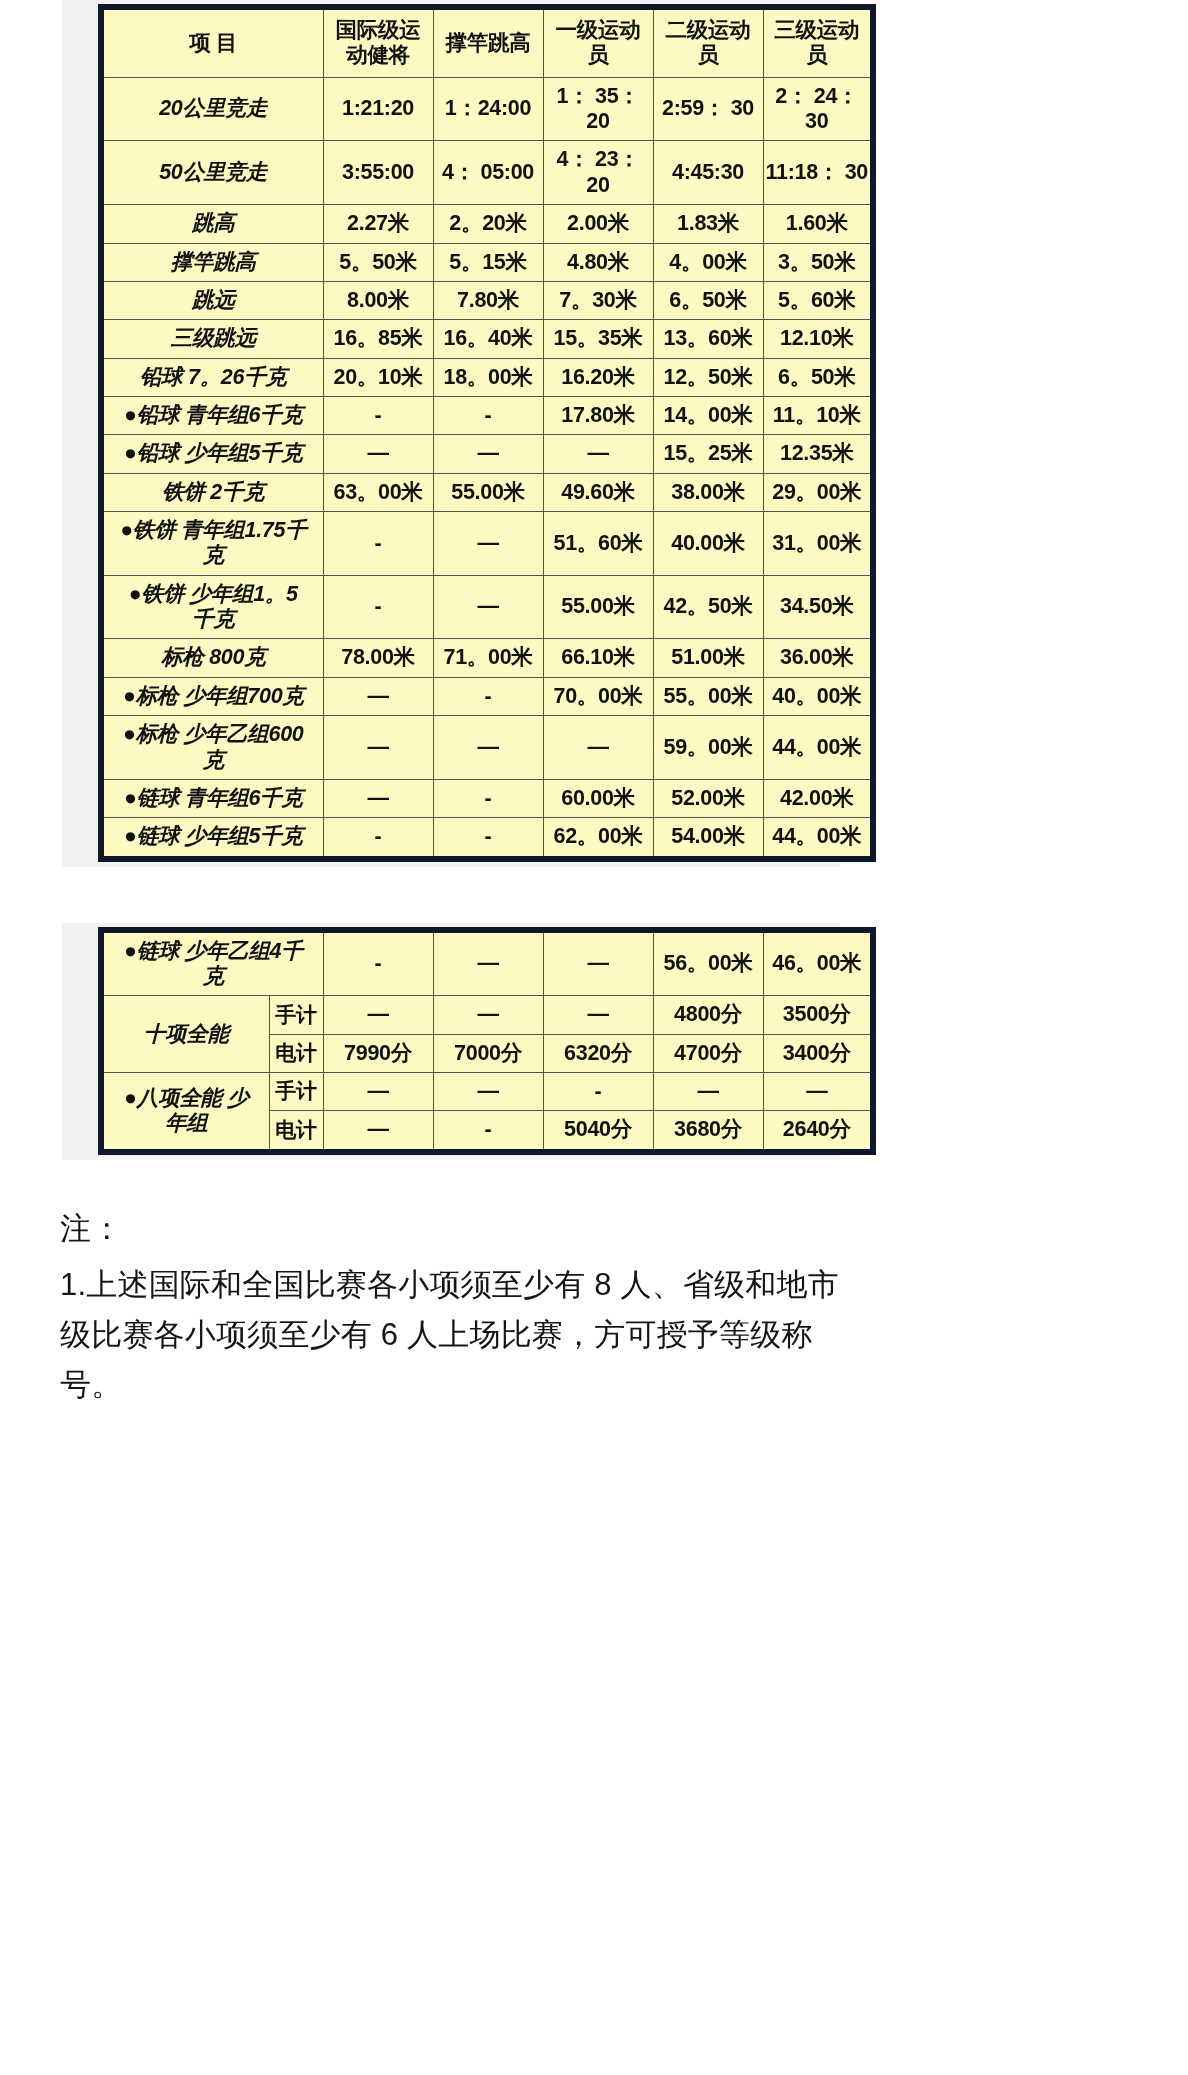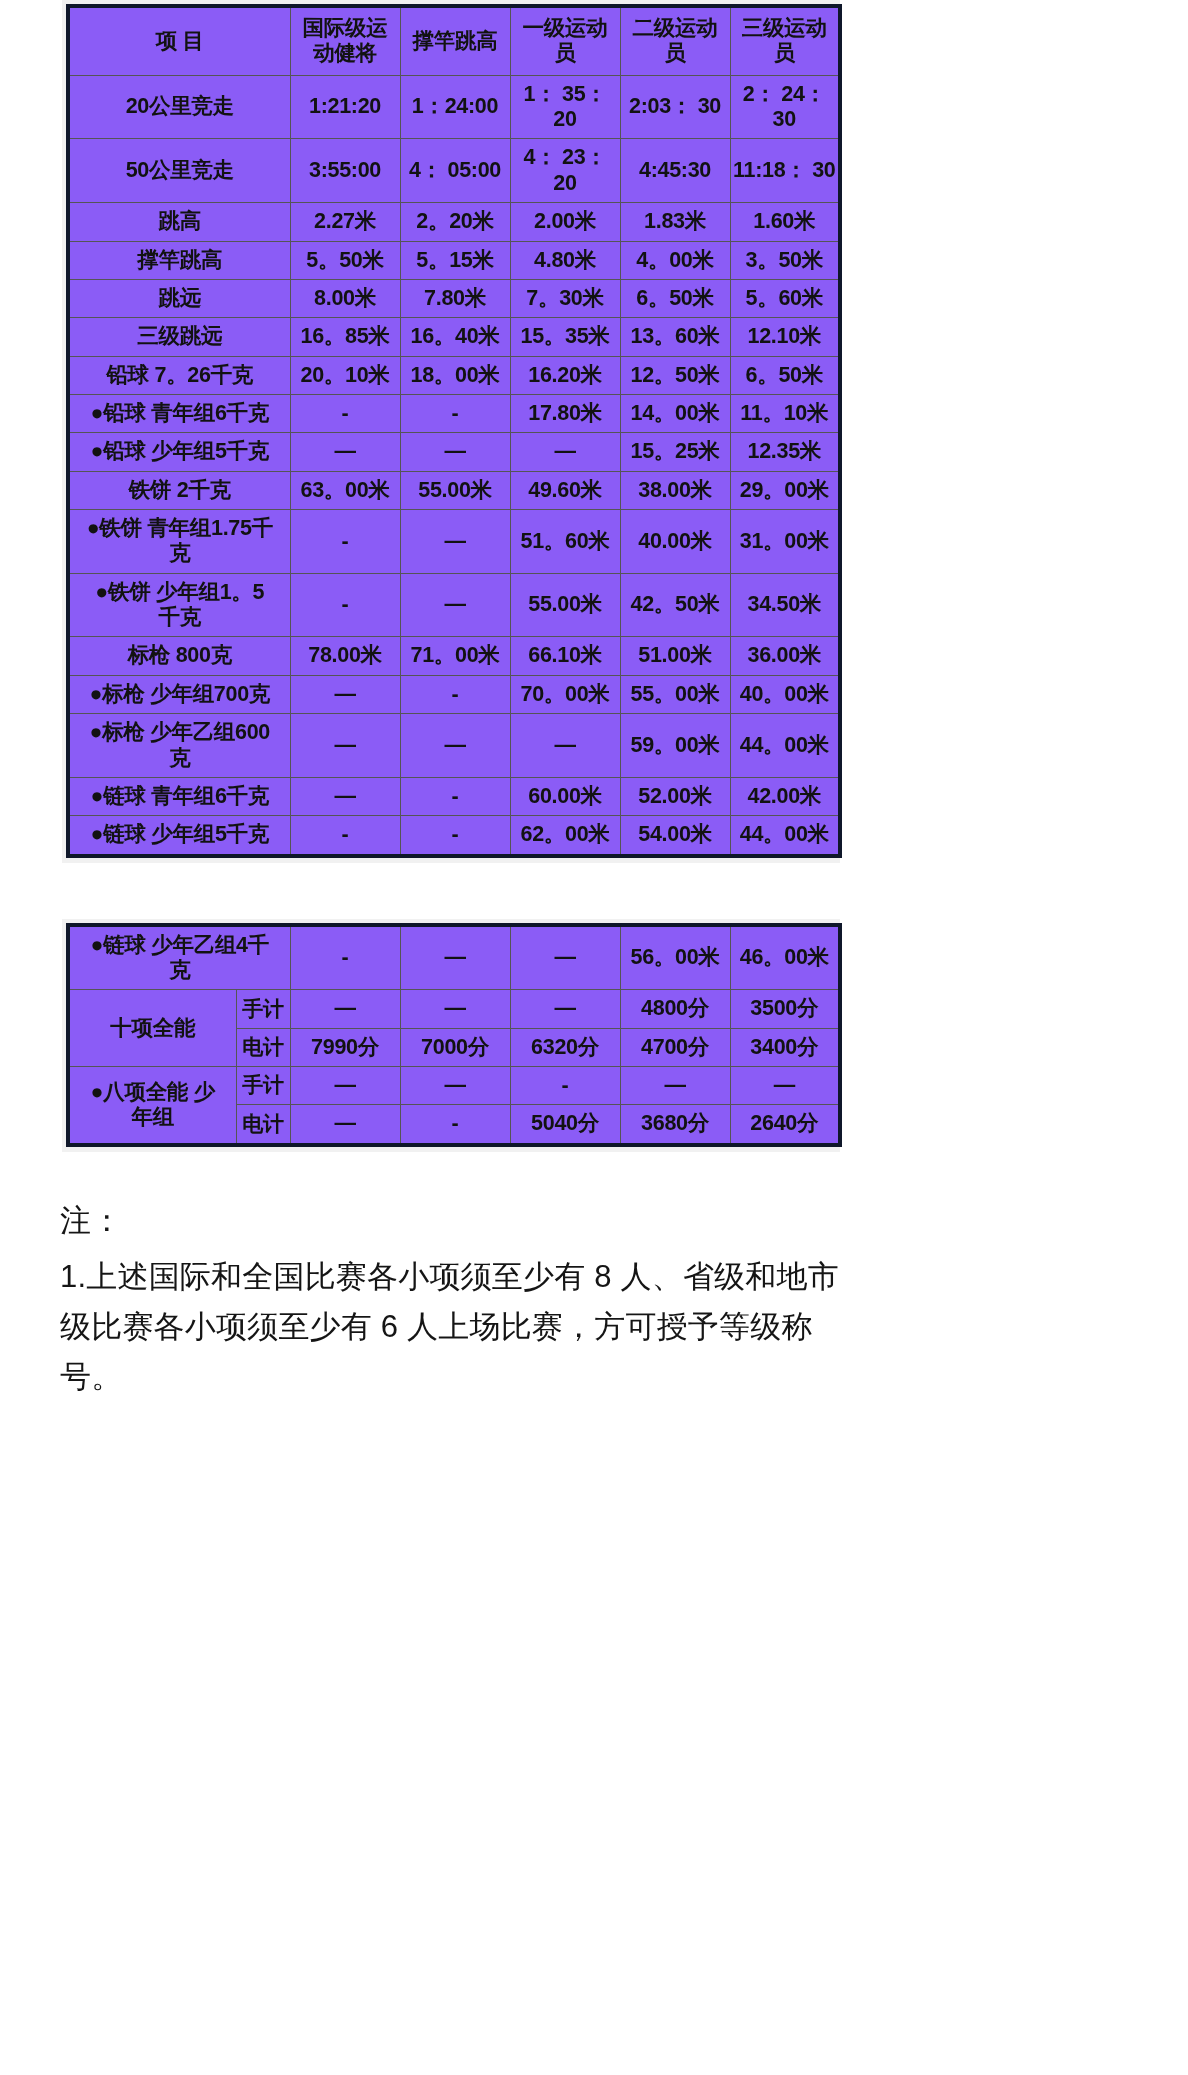--- a/index.html
+++ b/index.html
@@ -26,22 +26,23 @@
     margin: 0 0 0 62px;
     width: 778px;
     background: #f1f1f1;
     padding: 4px 4px 5px 4px;
     box-sizing: border-box;
   }
   table.grid {
     border-collapse: collapse;
     width: 770px;
     table-layout: fixed;
-    background: #8b5cf6;
-    border: 4px solid #0f172a;
+    background: #fef9c3;
+    border: 6px solid #0f172a;
+    margin-left: 32px;
   }
   table.grid td {
     border: 1px solid #555;
     text-align: center;
     vertical-align: middle;
     font-size: 21.5px;
     line-height: 1.18;
     padding: 6px 2px;
     font-weight: 700;
     letter-spacing: -0.3px;
@@ -49,20 +50,21 @@
     word-break: break-word;
   }
   table.grid td.hdr {
     font-size: 21.5px;
     padding: 8px 2px;
     font-weight: 700;
   }
   table.grid td.name {
     font-size: 21.5px;
     padding: 6px 16px;
+    font-style: italic;
   }
   table.grid td.sub {
     font-size: 21px;
     padding: 4px 0;
     font-weight: 700;
   }
   
   col.c-name   { width: 222px; }
   col.c-v      { width: 110px; }
 
@@ -103,21 +105,21 @@
             <td class="hdr">撑竿跳高</td>
             <td class="hdr">一级运动员</td>
             <td class="hdr">二级运动员</td>
             <td class="hdr">三级运动员</td>
           </tr>
           <tr>
             <td class="name">20公里竞走</td>
             <td>1:21:20</td>
             <td>1：24:00</td>
             <td>1： 35： 20</td>
-            <td>2:03： 30</td>
+            <td>2:59： 30</td>
             <td>2： 24： 30</td>
           </tr>
           <tr>
             <td class="name">50公里竞走</td>
             <td>3:55:00</td>
             <td>4： 05:00</td>
             <td>4： 23： 20</td>
             <td>4:45:30</td>
             <td>11:18： 30</td>
           </tr>

